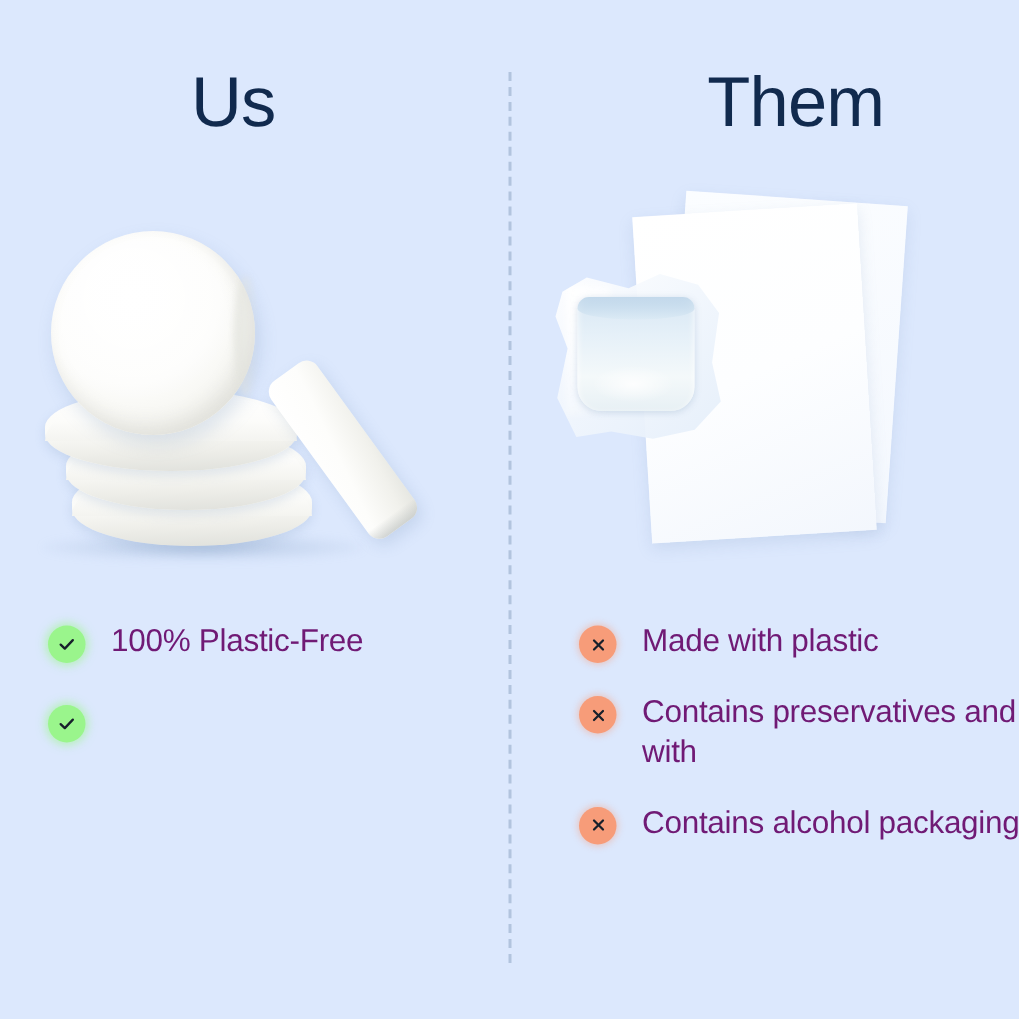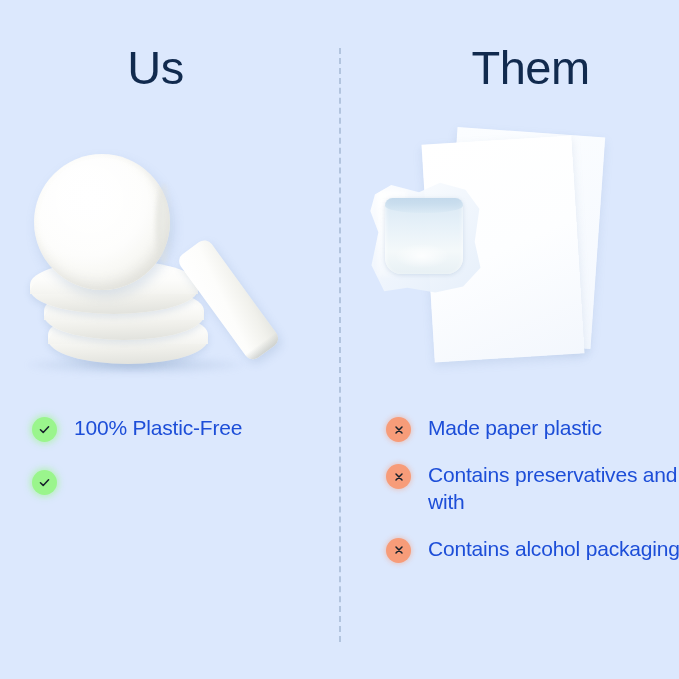--- a/index.html
+++ b/index.html
@@ -256,21 +256,21 @@
   }
   .badge.cross {
     background: #f79c79;
     box-shadow: 0 0 5px 1px rgba(247,156,121,0.45);
   }
   .badge svg { display: block; }
 
   .feature-text {
     font-size: 21px;
     line-height: 1.28;
-    color: #1d4ed8;
+    color: #701a75;
     letter-spacing: -0.2px;
     max-width: 255px;
   }
   .column.right .feature-text { max-width: 258px; }
 </style>
 </head>
 <body>
 
 <div id="infographic">
 
@@ -337,21 +337,21 @@
     </div>
 
     <div class="feature-list">
 
       <div class="feature-item">
         <span class="badge cross">
           <svg width="12" height="12" viewBox="0 0 16 16" aria-hidden="true">
             <path d="M4 4 L12 12 M12 4 L4 12" fill="none" stroke="#17202b" stroke-width="2" stroke-linecap="round"></path>
           </svg>
         </span>
-        <span class="feature-text">Made paper plastic</span>
+        <span class="feature-text">Made with plastic</span>
       </div>
 
       <div class="feature-item">
         <span class="badge cross">
           <svg width="12" height="12" viewBox="0 0 16 16" aria-hidden="true">
             <path d="M4 4 L12 12 M12 4 L4 12" fill="none" stroke="#17202b" stroke-width="2" stroke-linecap="round"></path>
           </svg>
         </span>
         <span class="feature-text">Contains preservatives and with</span>
       </div>

